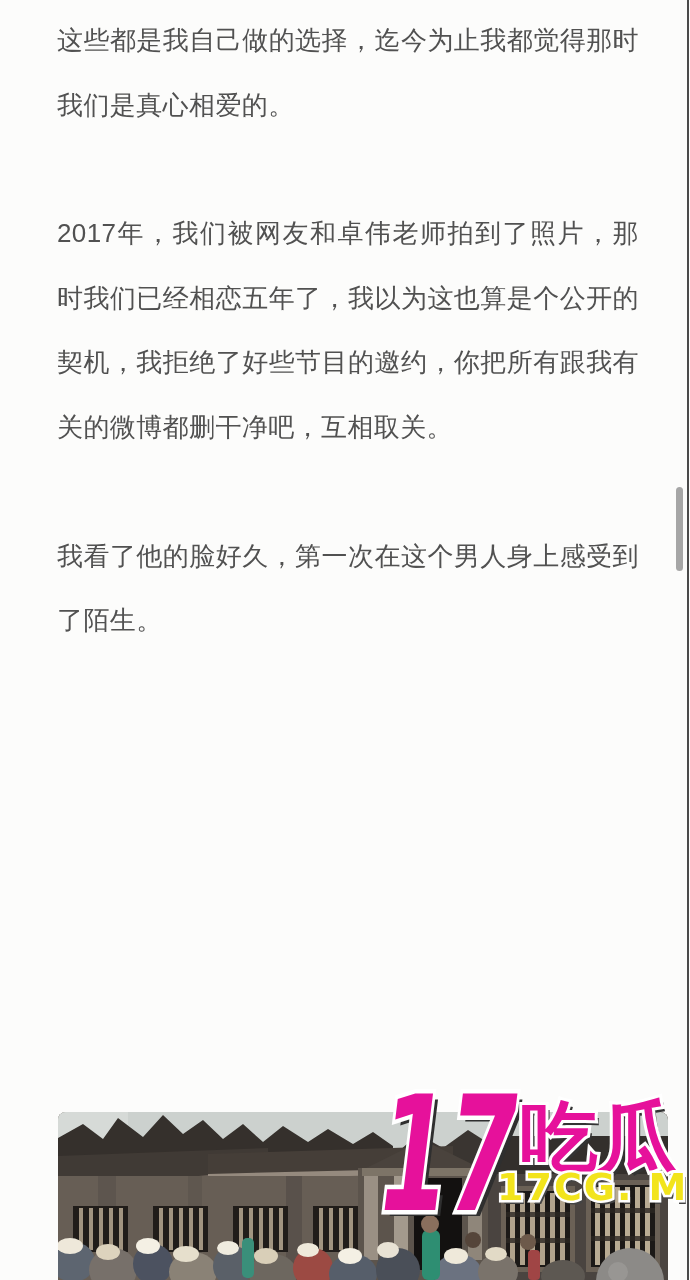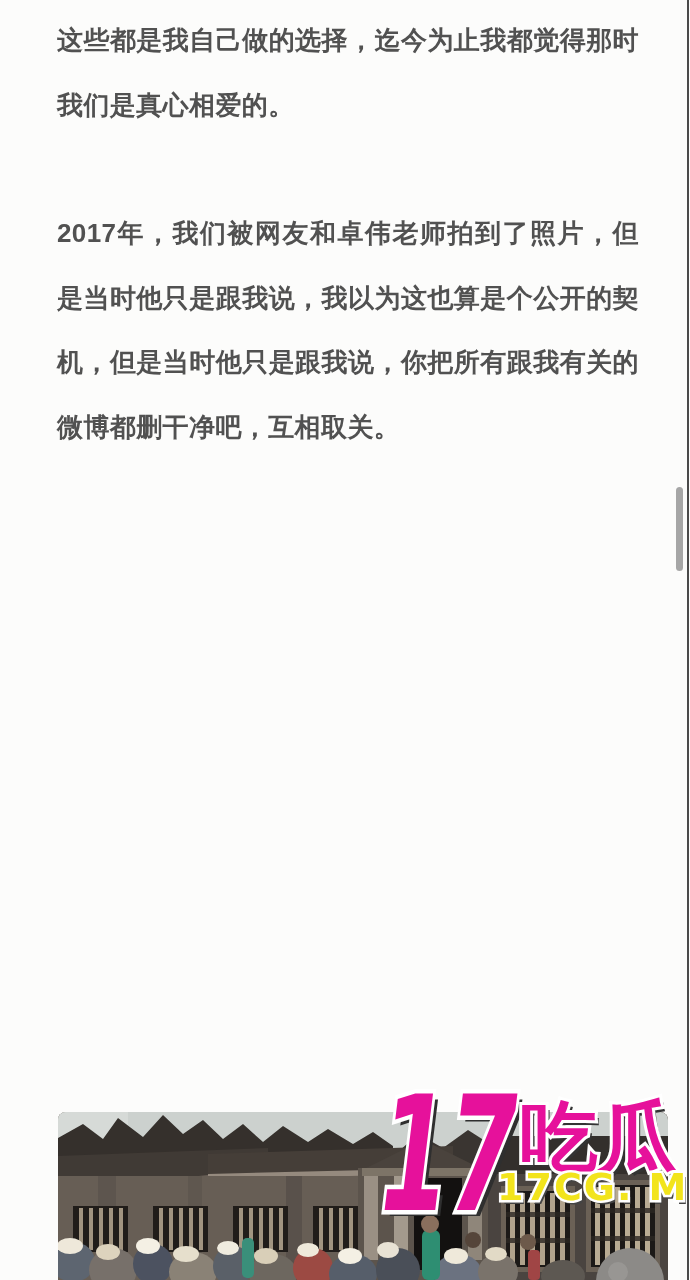--- a/index.html
+++ b/index.html
@@ -9,21 +9,21 @@
   }
   .screen{position:relative;width:690px;height:1280px;background:#fcfcfb;}
   .article{
     position:absolute;left:57px;top:8px;width:582px;
     color:#515151;
   }
   .article p{
     margin:0 0 64px 0;
     font-size:26px;line-height:64.6px;letter-spacing:0.4px;
     text-align:justify;text-justify:inter-character;
-    font-weight:700;
+    font-weight:400;
   }
   .photo-wrap{
     position:absolute;left:58px;top:1112px;width:610px;height:168px;
     border-radius:8px 8px 0 0;overflow:hidden;background:#6e655c;
   }
   .photo-wrap svg{display:block;width:610px;height:168px;}
   .watermark{
     position:absolute;left:355px;top:1082px;width:335px;height:140px;
     pointer-events:none;
   }
@@ -39,21 +39,22 @@
   .wm-cjk{font-family:"DejaVu Sans",sans-serif;font-weight:bold;font-size:78px;}
   .wm-dom{font-family:"DejaVu Sans",sans-serif;font-weight:bold;font-size:38px;letter-spacing:2px;}
 </style>
 </head>
 <body>
 
 <div class="screen">
 
   <div class="article">
     <p>这些都是我自己做的选择，迄今为止我都觉得那时我们是真心相爱的。</p>
-    <p>2017年，我们被网友和卓伟老师拍到了照片，但是当时他只是跟我说，我以为这也算是个公开的契机，但是当时他只是跟我说，你把所有跟我有关的微博都删干净吧，互相取关。</p>
+    <p>2017年，我们被网友和卓伟老师拍到了照片，那时我们已经相恋五年了，我以为这也算是个公开的契机，我拒绝了好些节目的邀约，你把所有跟我有关的微博都删干净吧，互相取关。</p>
+    <p>我看了他的脸好久，第一次在这个男人身上感受到了陌生。</p>
   </div>
 
   <div class="photo-wrap">
     <svg viewBox="0 0 610 168" preserveAspectRatio="none">
 
       <rect x="0" y="0" width="610" height="168" fill="#6e655c"></rect>
 
       <rect x="0" y="0" width="610" height="40" fill="#ccd1ce"></rect>
       <rect x="0" y="0" width="70" height="70" fill="#d6dad7"></rect>
 

